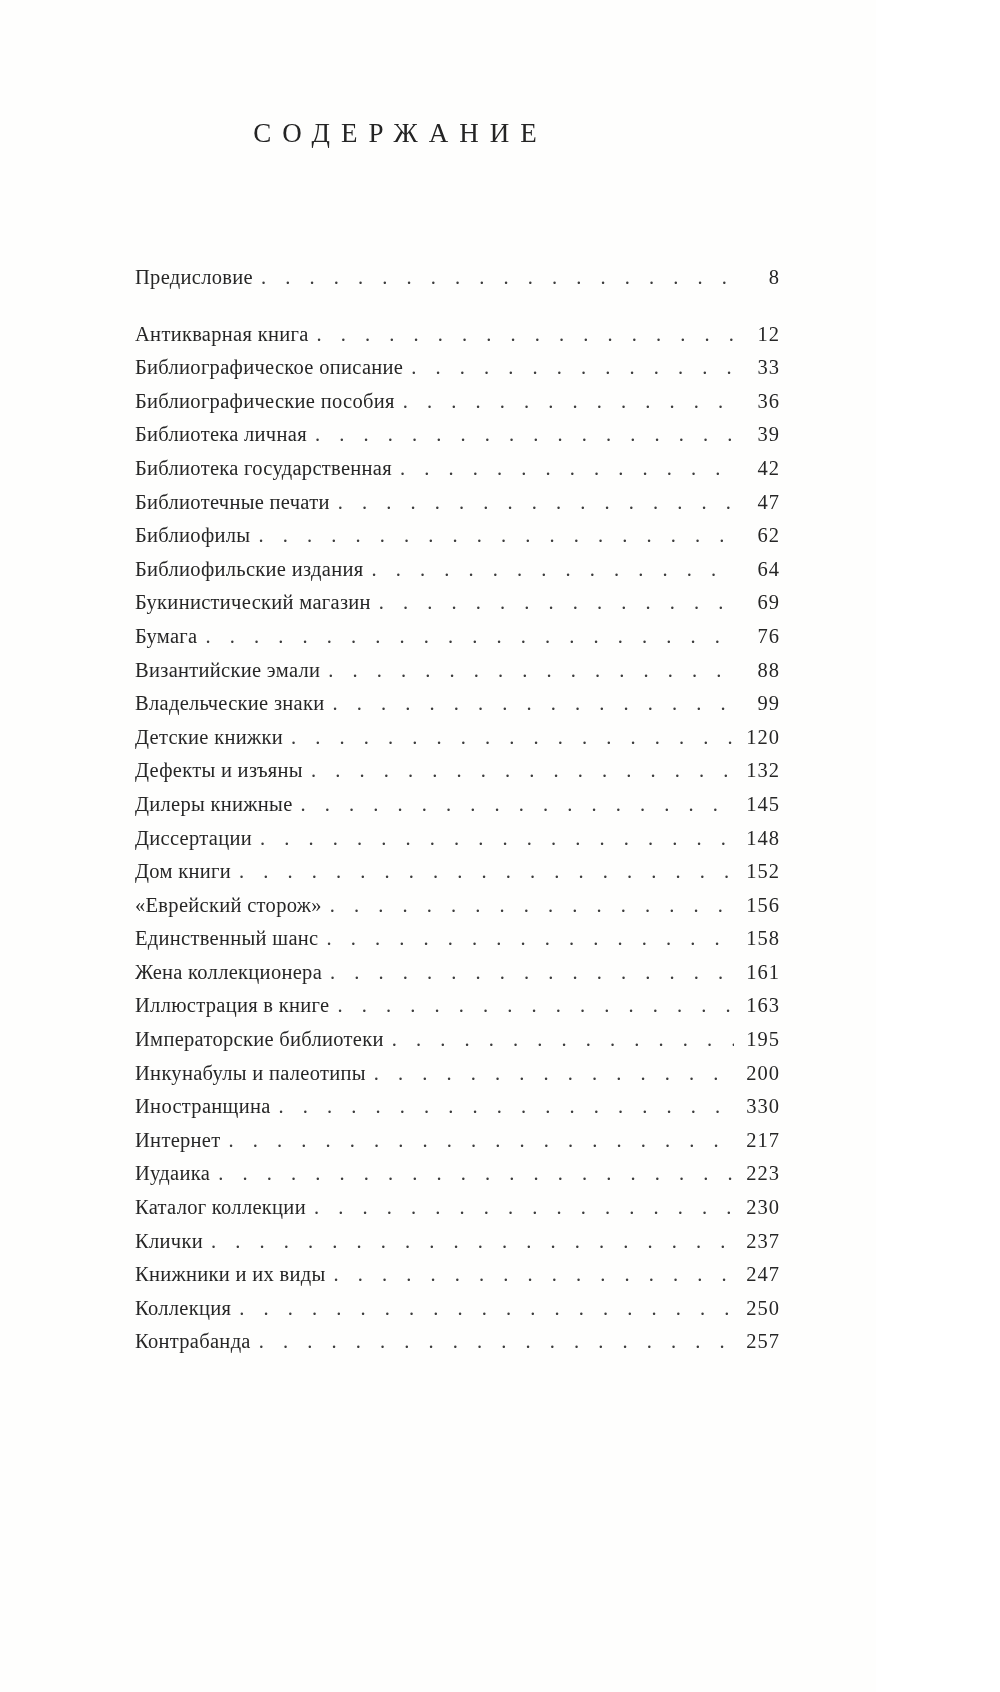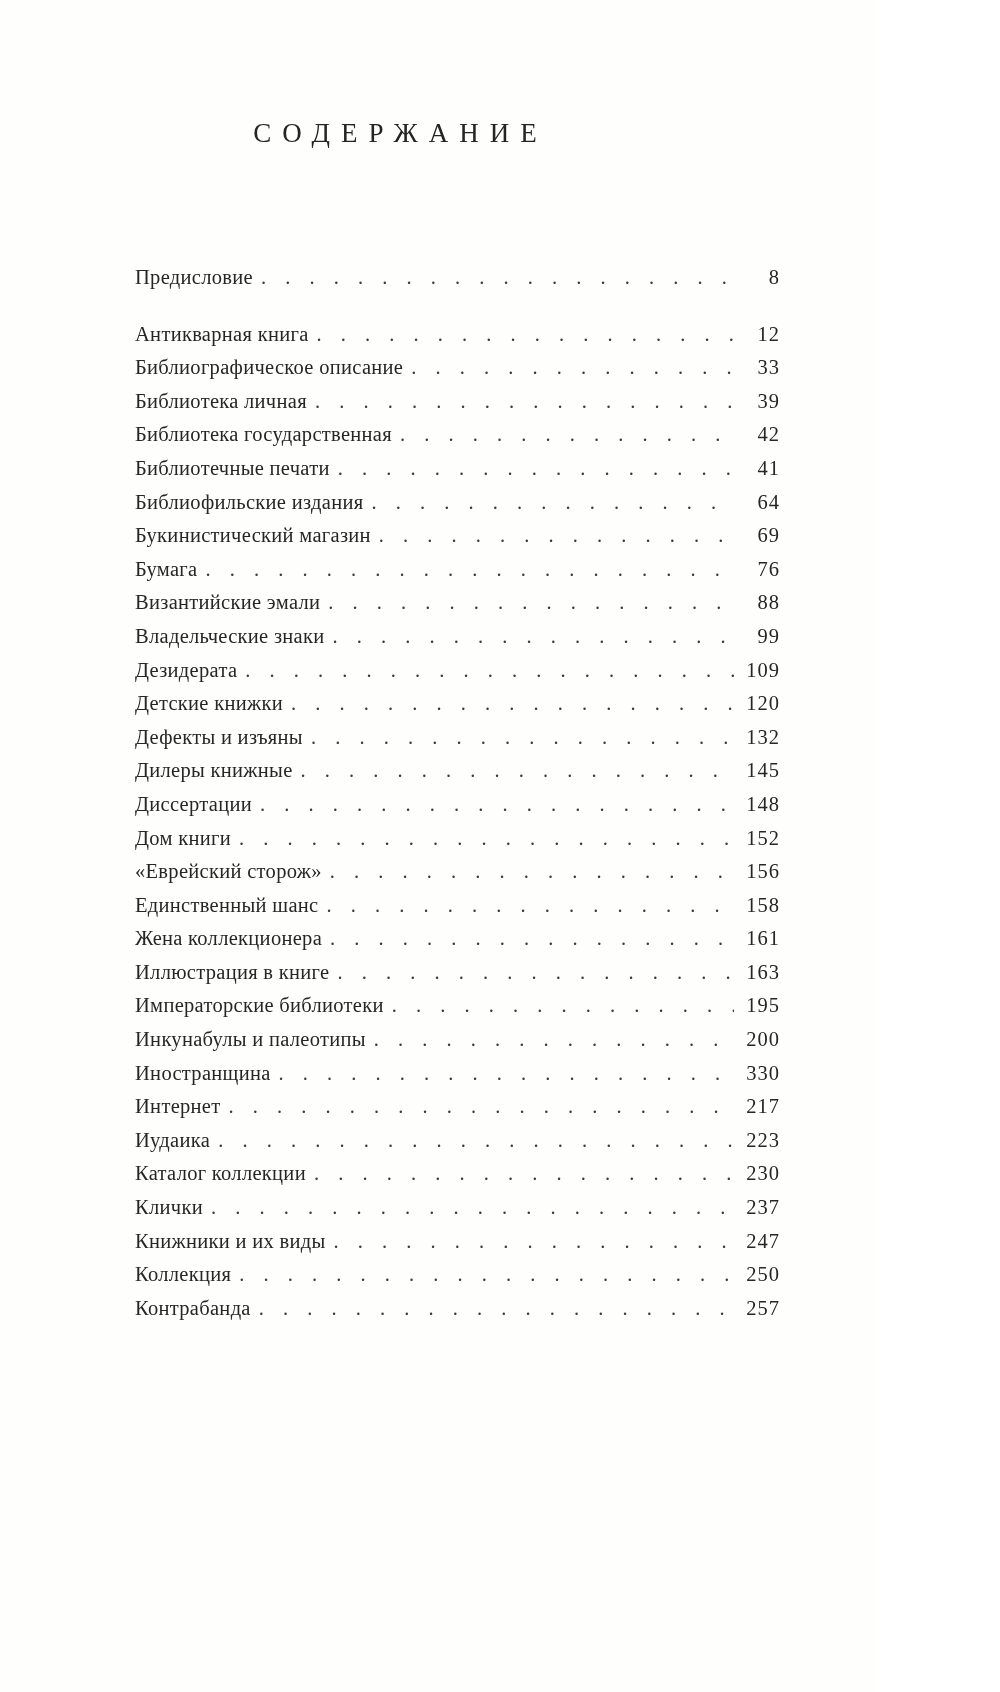--- a/index.html
+++ b/index.html
@@ -91,33 +91,43 @@
         <span class="label">Антикварная книга</span>
         <span class="leader"></span>
         <span class="pagenum">12</span>
       </div>
       <div class="toc-row">
         <span class="label">Библиографическое описание</span>
         <span class="leader"></span>
         <span class="pagenum">33</span>
       </div>
       <div class="toc-row">
+        <span class="label">Библиографические пособия</span>
+        <span class="leader"></span>
+        <span class="pagenum">36</span>
+      </div>
+      <div class="toc-row">
         <span class="label">Библиотека личная</span>
         <span class="leader"></span>
         <span class="pagenum">39</span>
       </div>
       <div class="toc-row">
         <span class="label">Библиотека государственная</span>
         <span class="leader"></span>
         <span class="pagenum">42</span>
       </div>
       <div class="toc-row">
         <span class="label">Библиотечные печати</span>
         <span class="leader"></span>
-        <span class="pagenum">41</span>
+        <span class="pagenum">47</span>
+      </div>
+      <div class="toc-row">
+        <span class="label">Библиофилы</span>
+        <span class="leader"></span>
+        <span class="pagenum">62</span>
       </div>
       <div class="toc-row">
         <span class="label">Библиофильские издания</span>
         <span class="leader"></span>
         <span class="pagenum">64</span>
       </div>
       <div class="toc-row">
         <span class="label">Букинистический магазин</span>
         <span class="leader"></span>
         <span class="pagenum">69</span>
@@ -131,25 +141,20 @@
         <span class="label">Византийские эмали</span>
         <span class="leader"></span>
         <span class="pagenum">88</span>
       </div>
       <div class="toc-row">
         <span class="label">Владельческие знаки</span>
         <span class="leader"></span>
         <span class="pagenum">99</span>
       </div>
       <div class="toc-row">
-        <span class="label">Дезидерата</span>
-        <span class="leader"></span>
-        <span class="pagenum">109</span>
-      </div>
-      <div class="toc-row">
         <span class="label">Детские книжки</span>
         <span class="leader"></span>
         <span class="pagenum">120</span>
       </div>
       <div class="toc-row">
         <span class="label">Дефекты и изъяны</span>
         <span class="leader"></span>
         <span class="pagenum">132</span>
       </div>
       <div class="toc-row">

